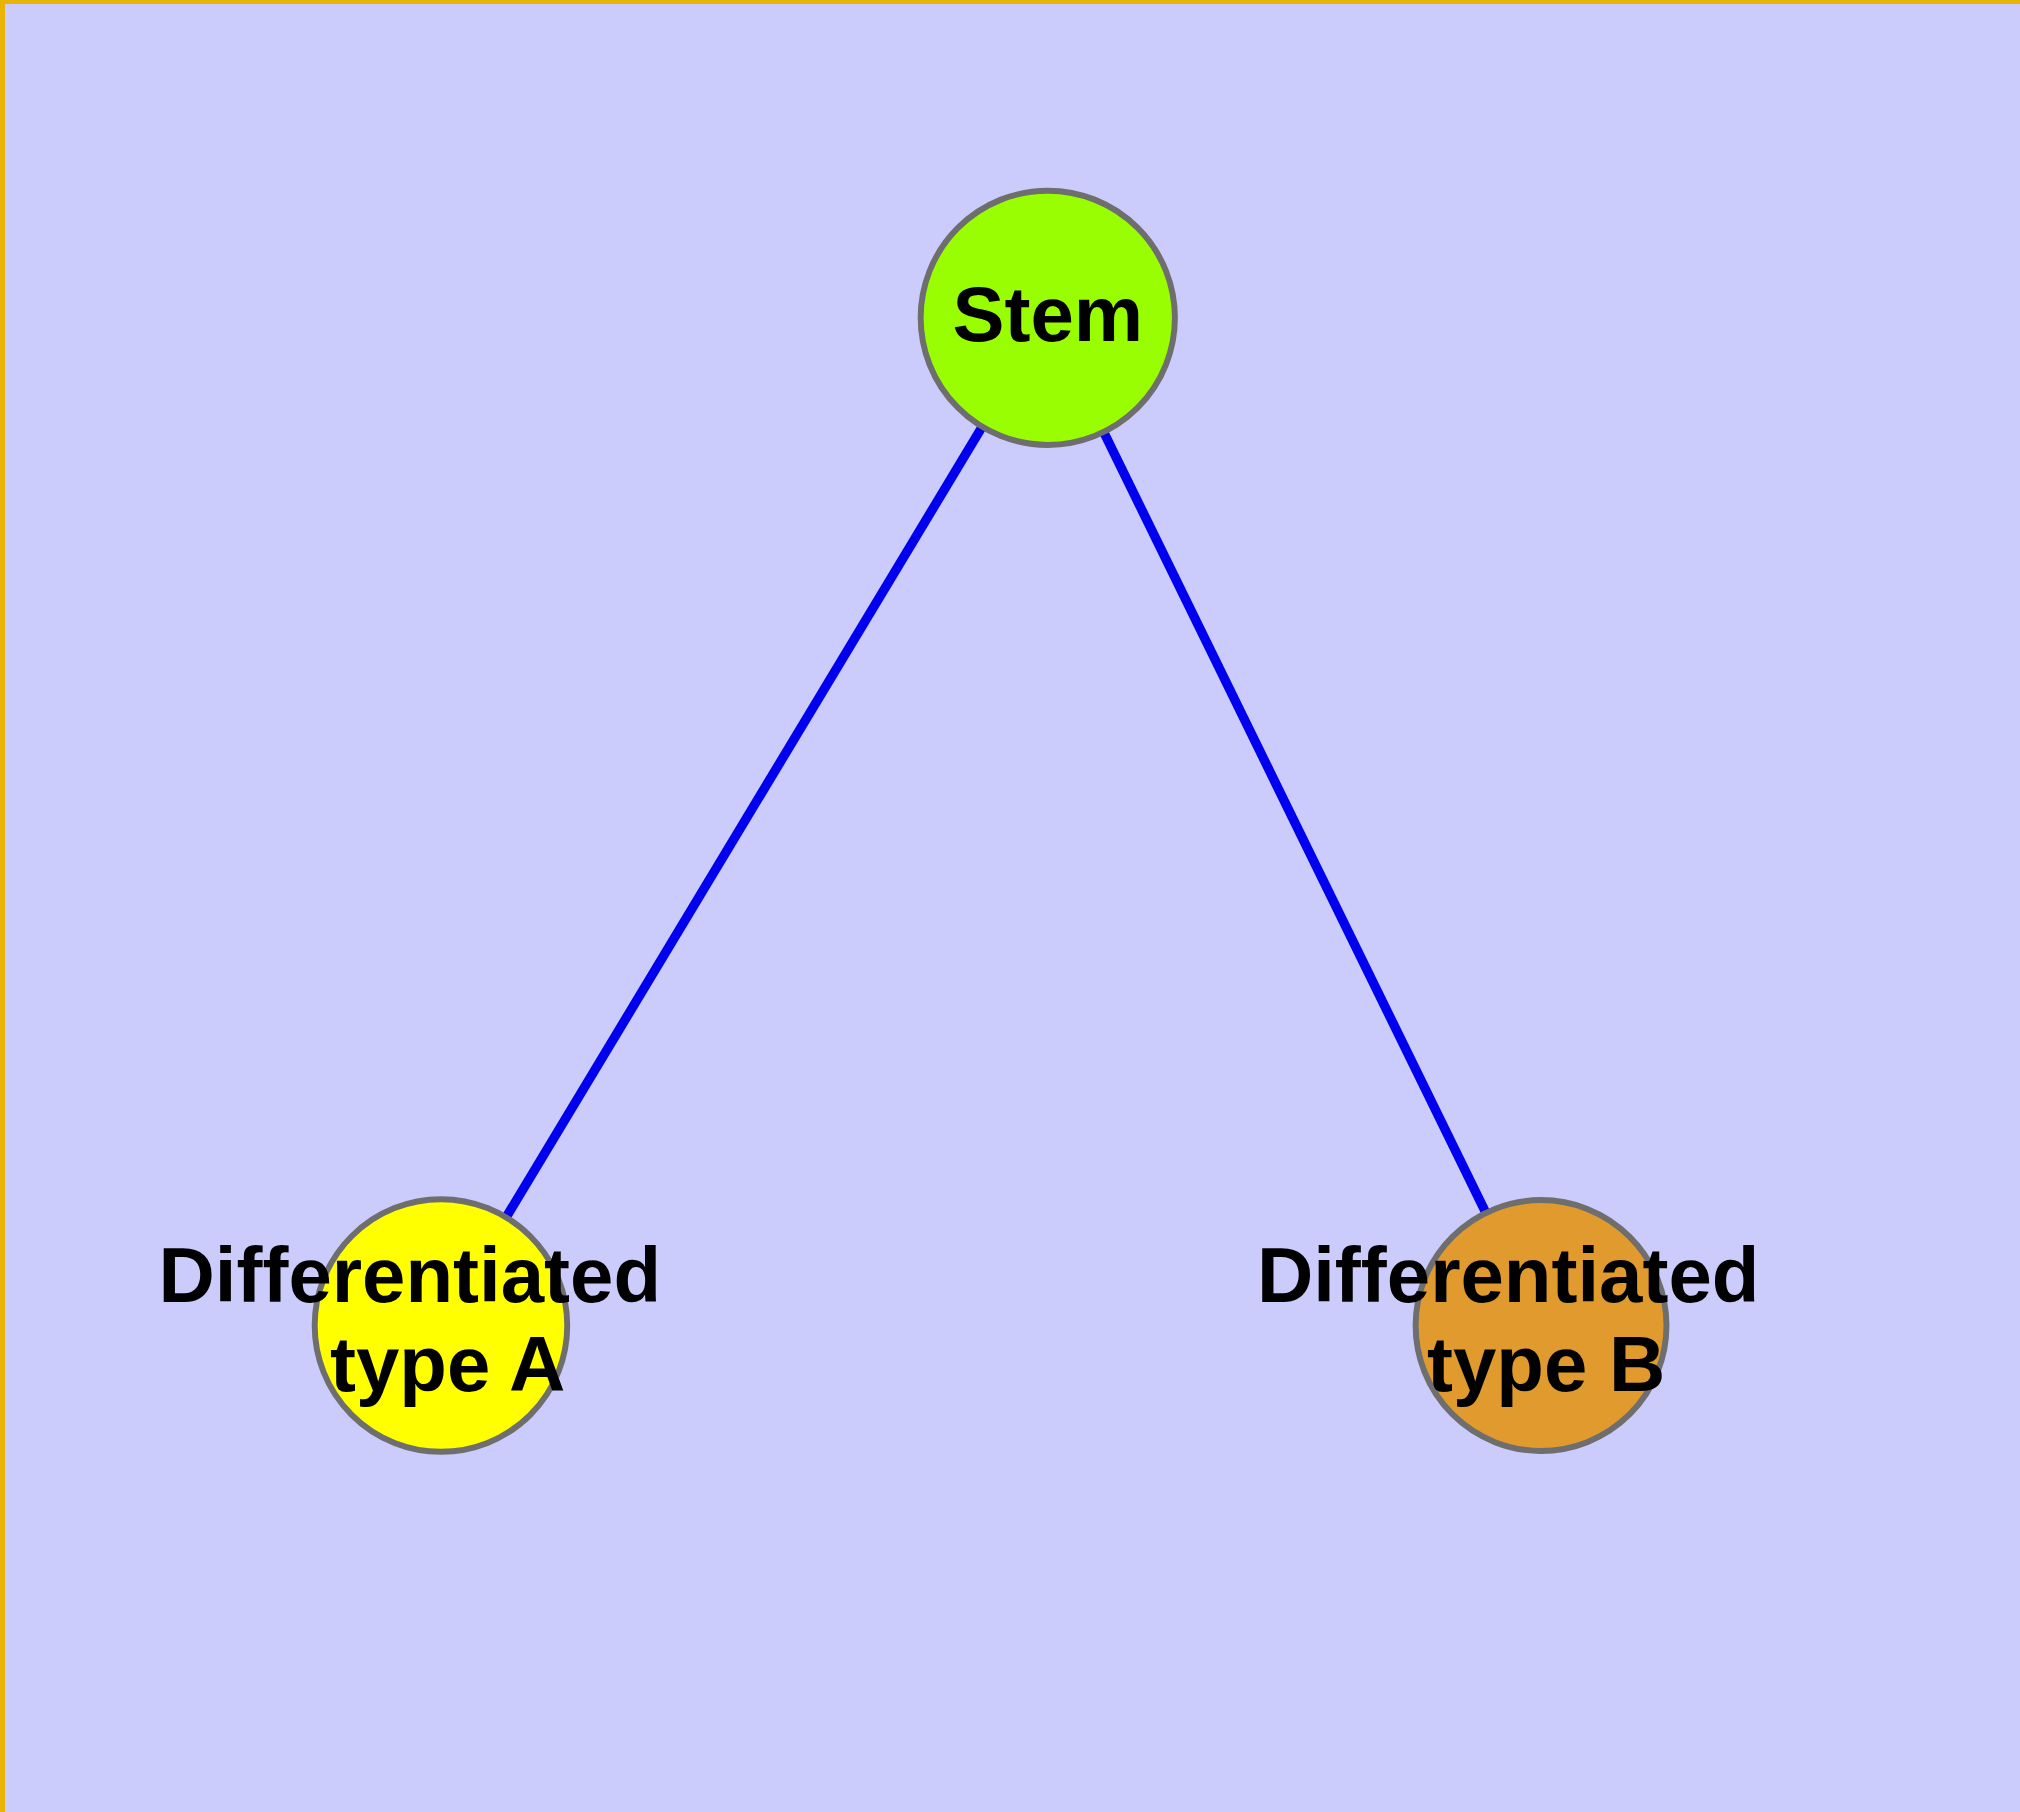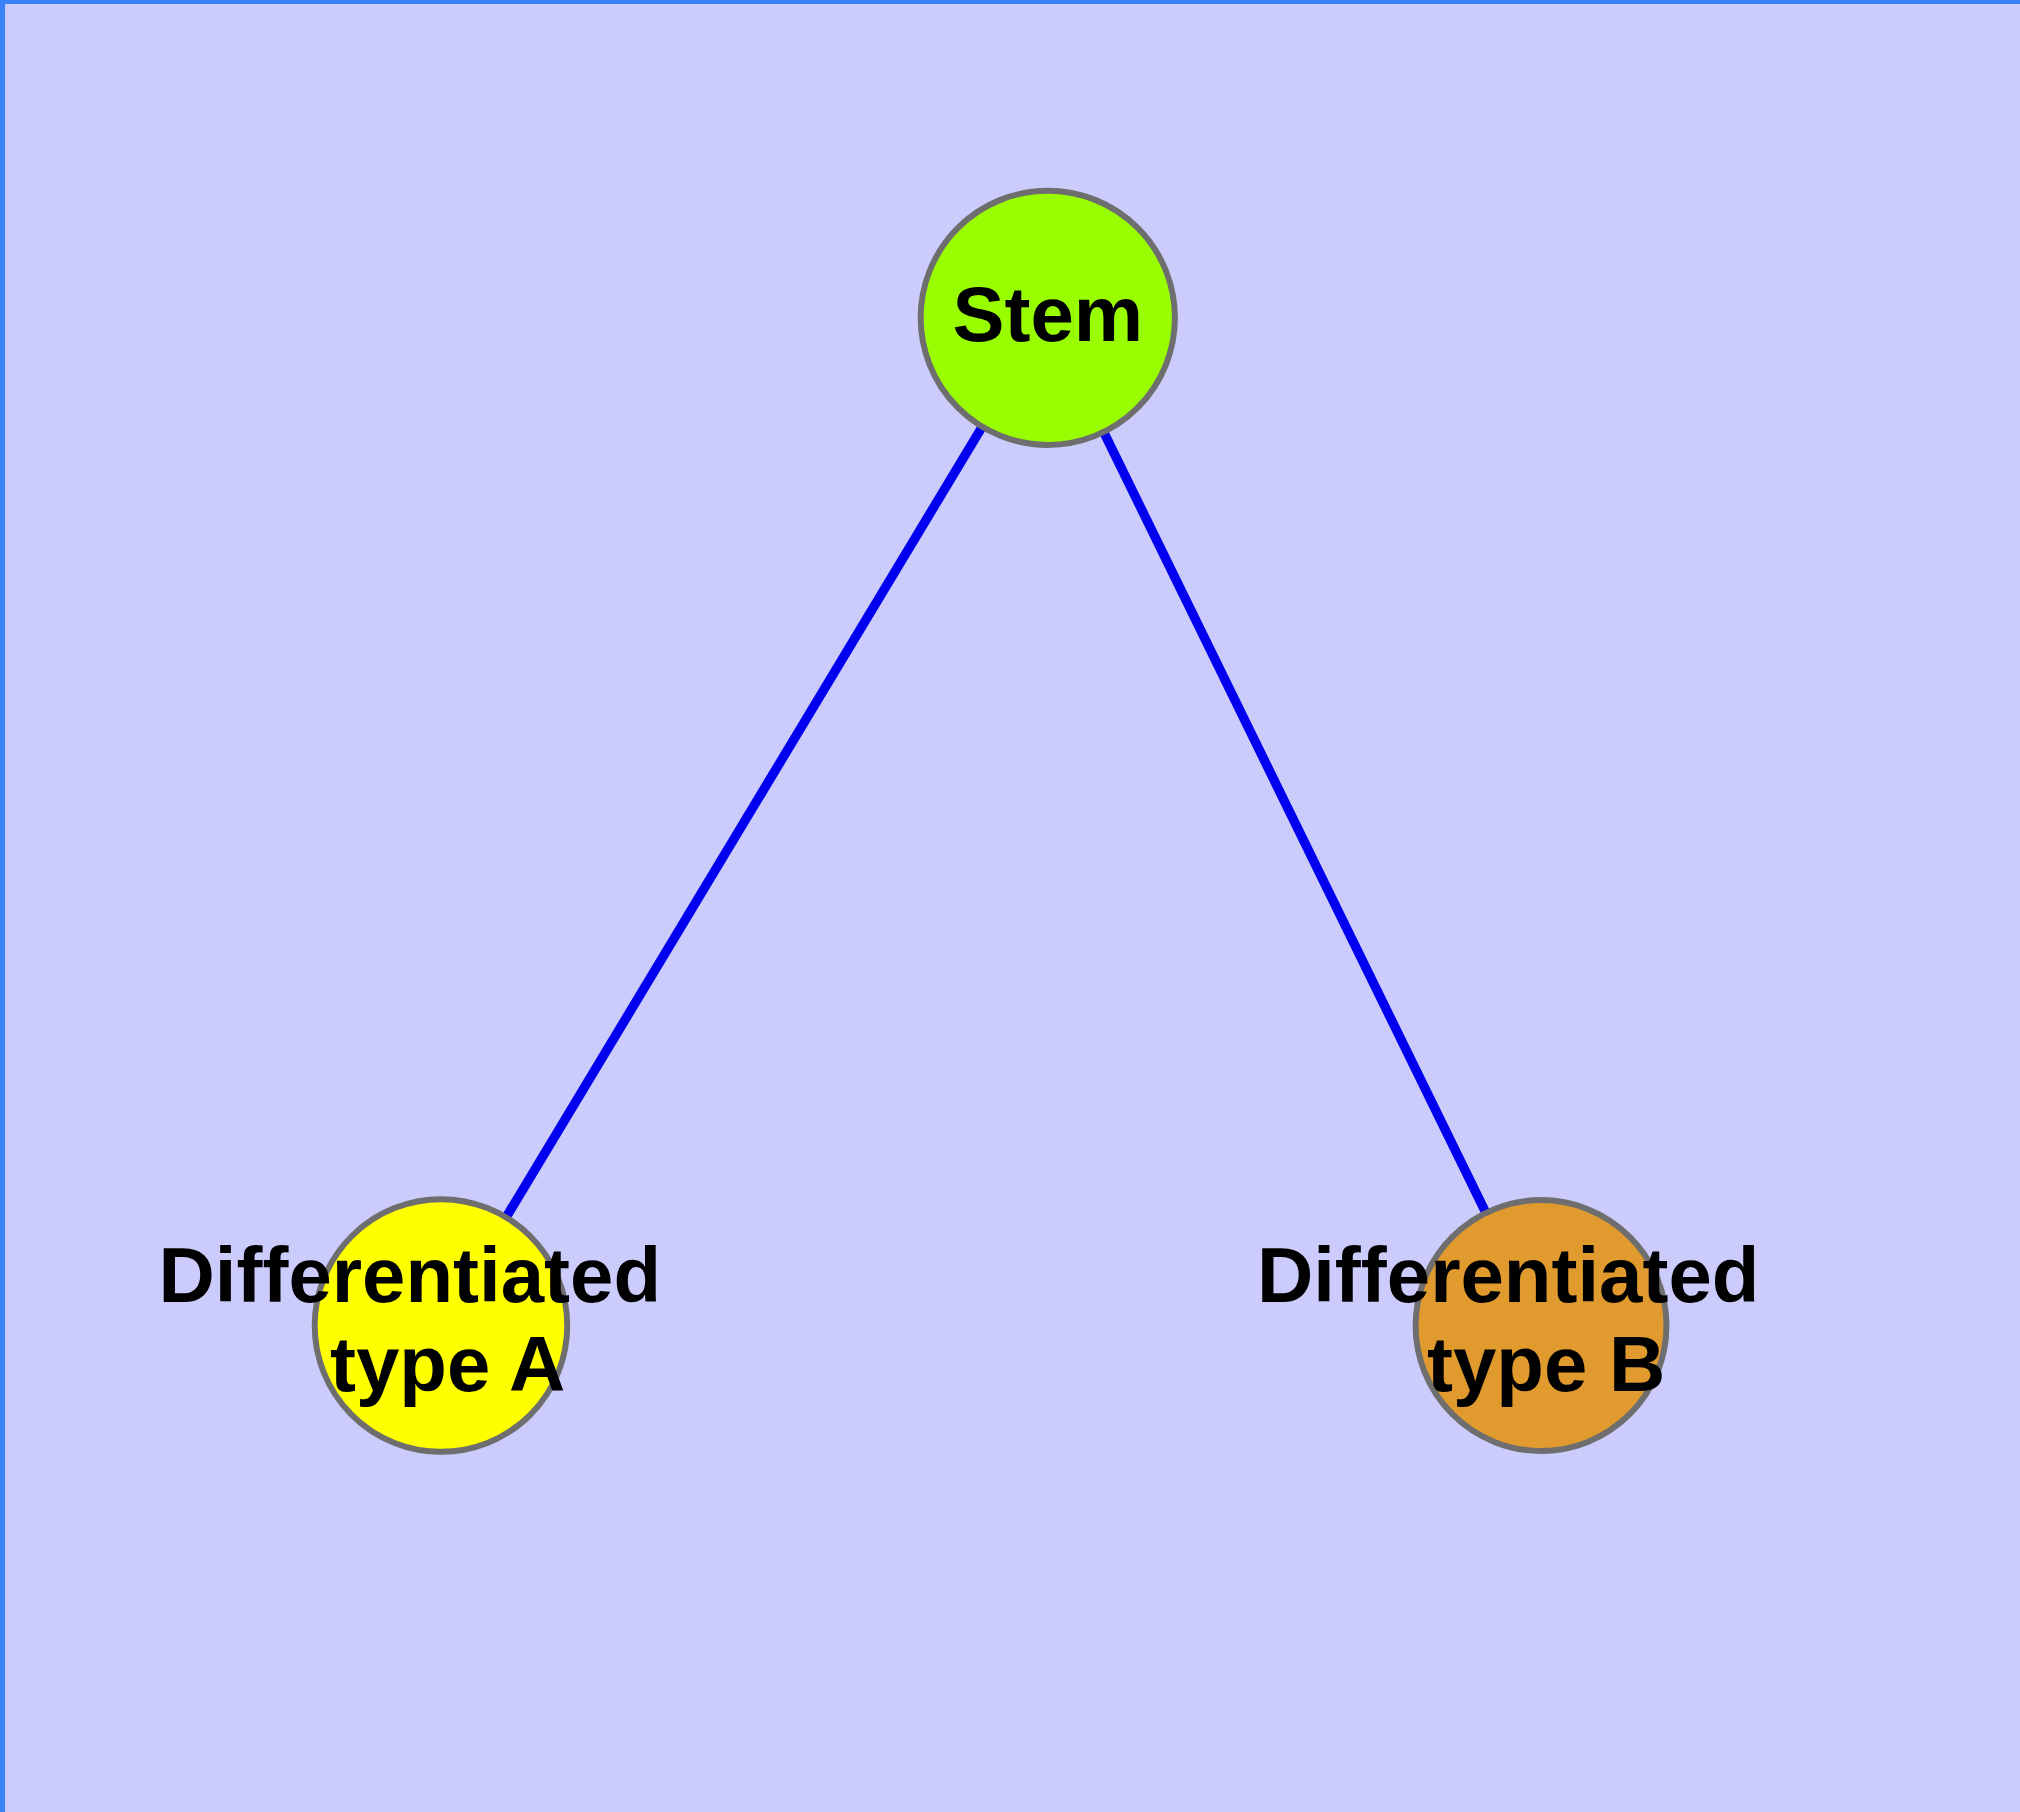--- a/index.html
+++ b/index.html
@@ -11,21 +11,21 @@
   body {
     width: 2021px;
     height: 1812px;
     overflow: hidden;
     font-family: "Liberation Sans", sans-serif;
   }
   #canvas {
     position: relative;
     width: 2021px;
     height: 1812px;
-    background: #3b82f6;
+    background: #eab308;
   }
   #plot-bg {
     position: absolute;
     left: 5.1px;
     top: 4.2px;
     width: 2015px;
     height: 1808px;
     background: #cbcbfc;
   }
   #graph-svg {

